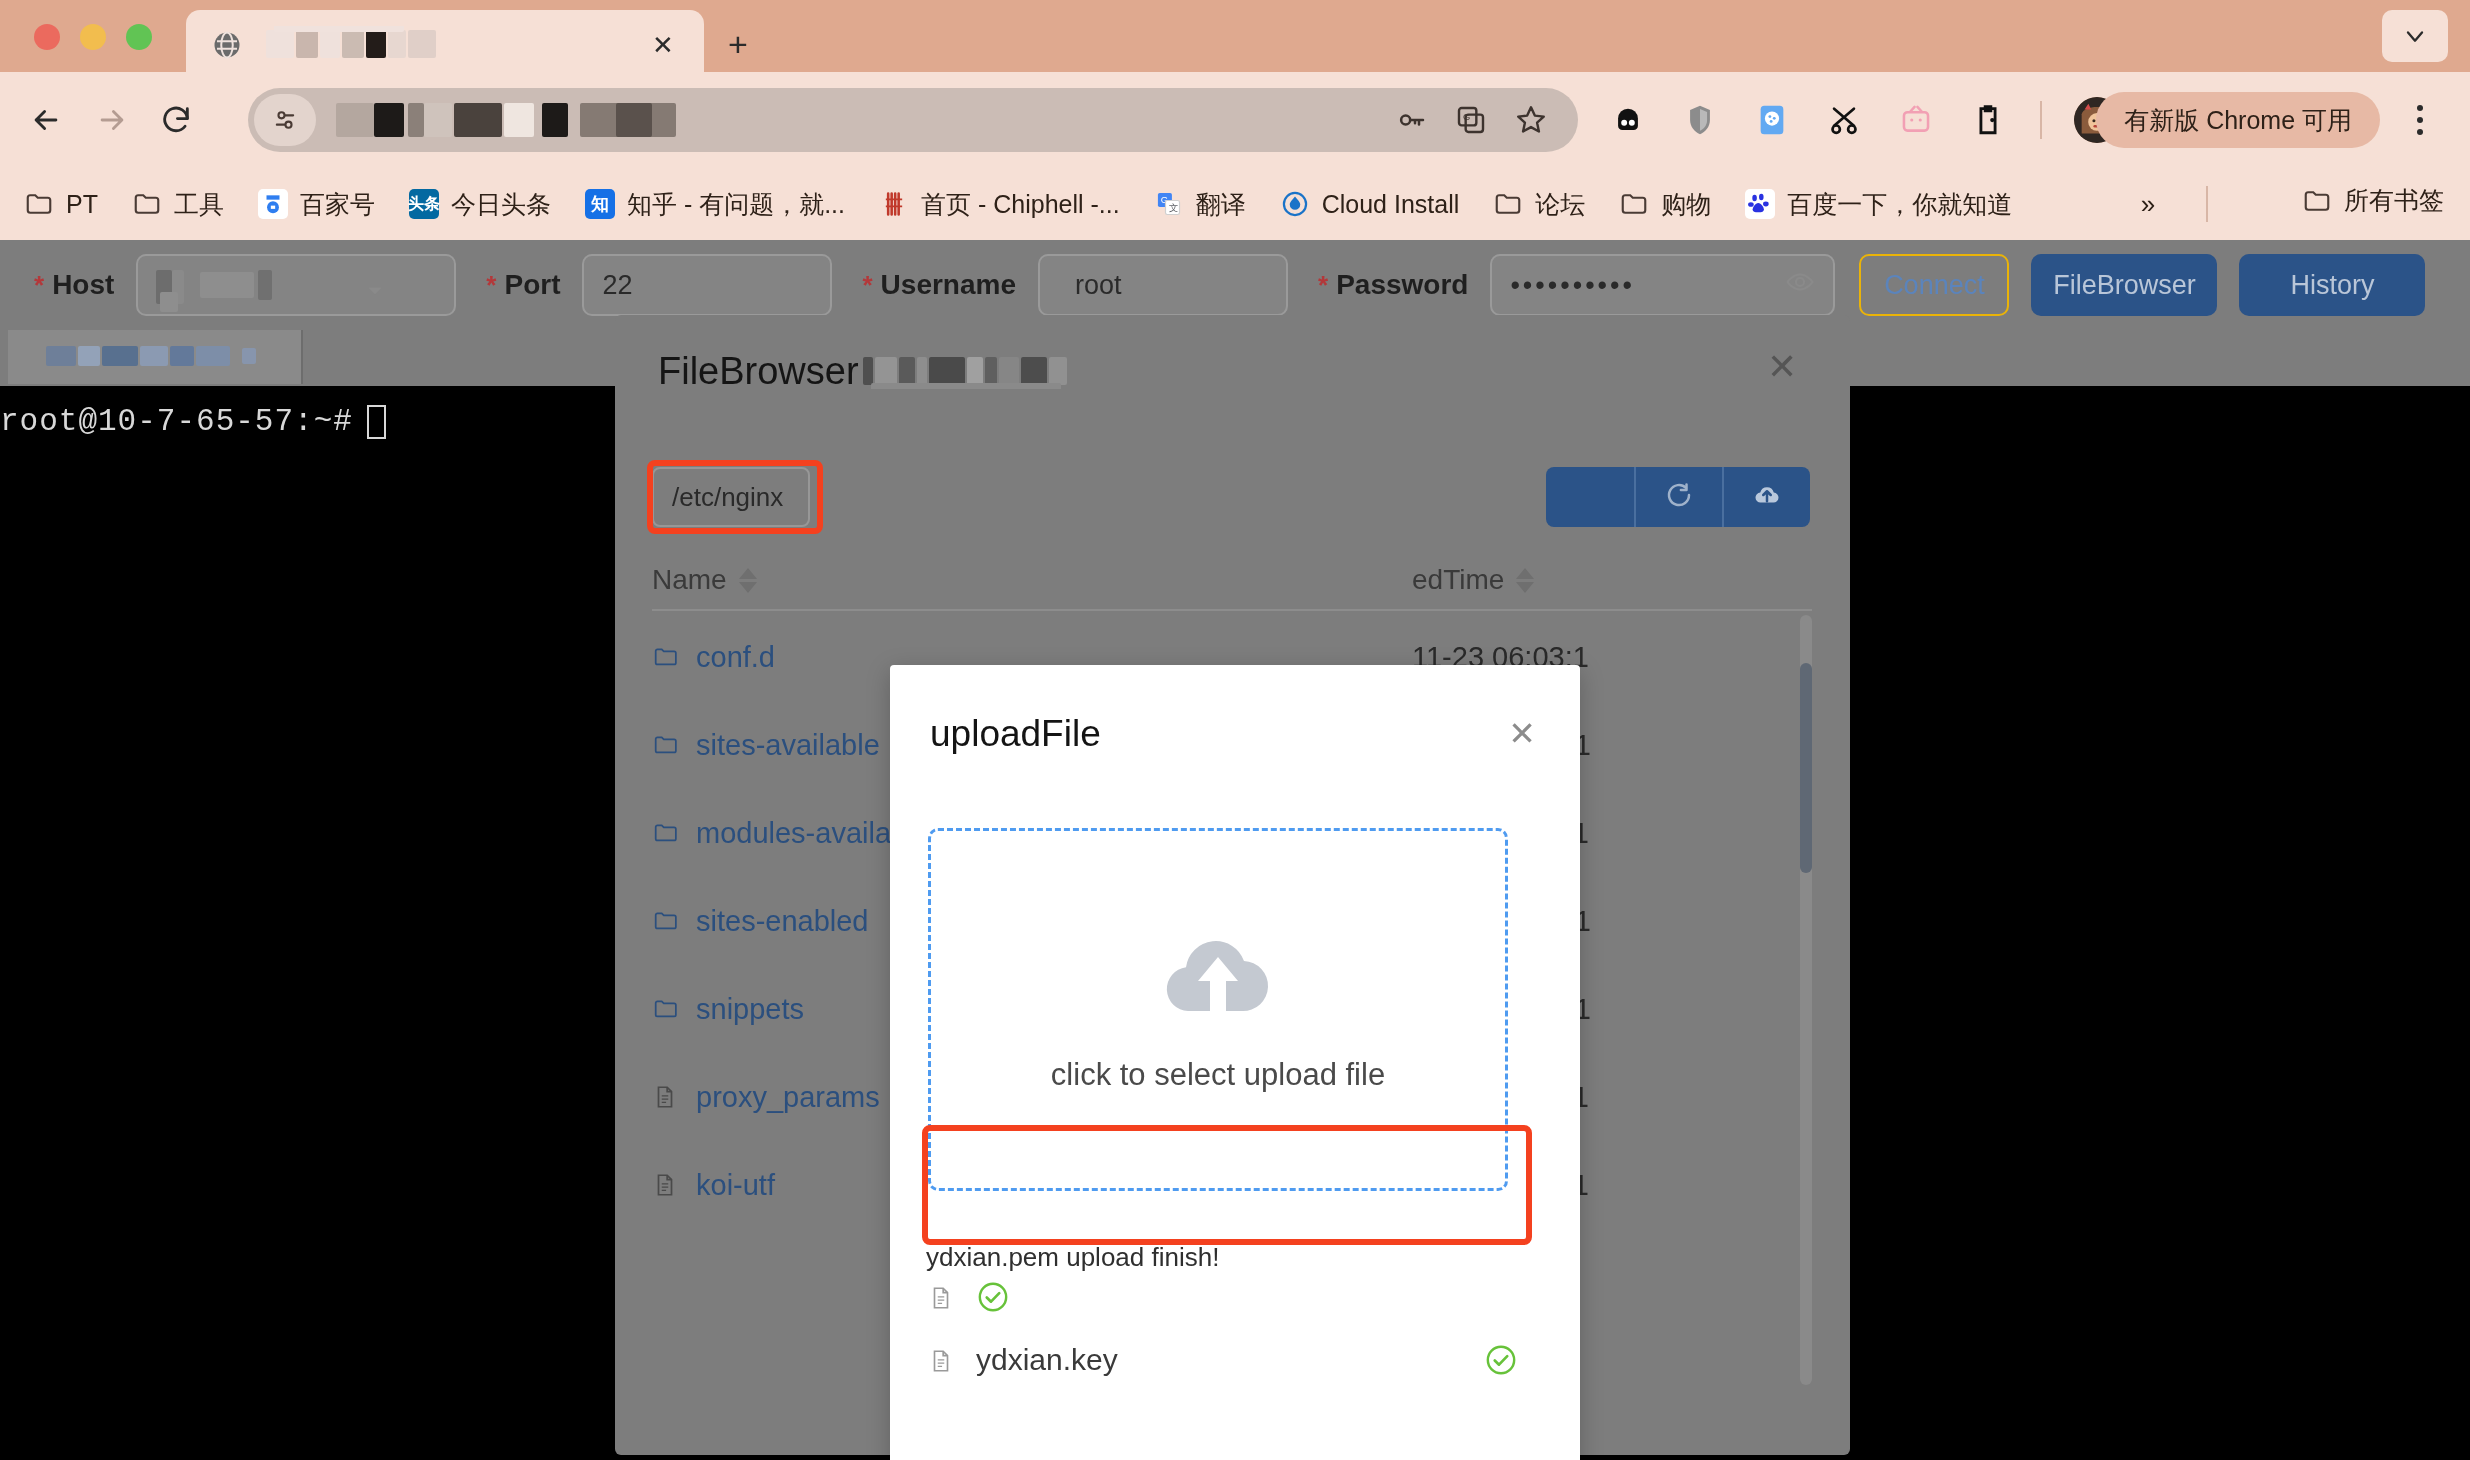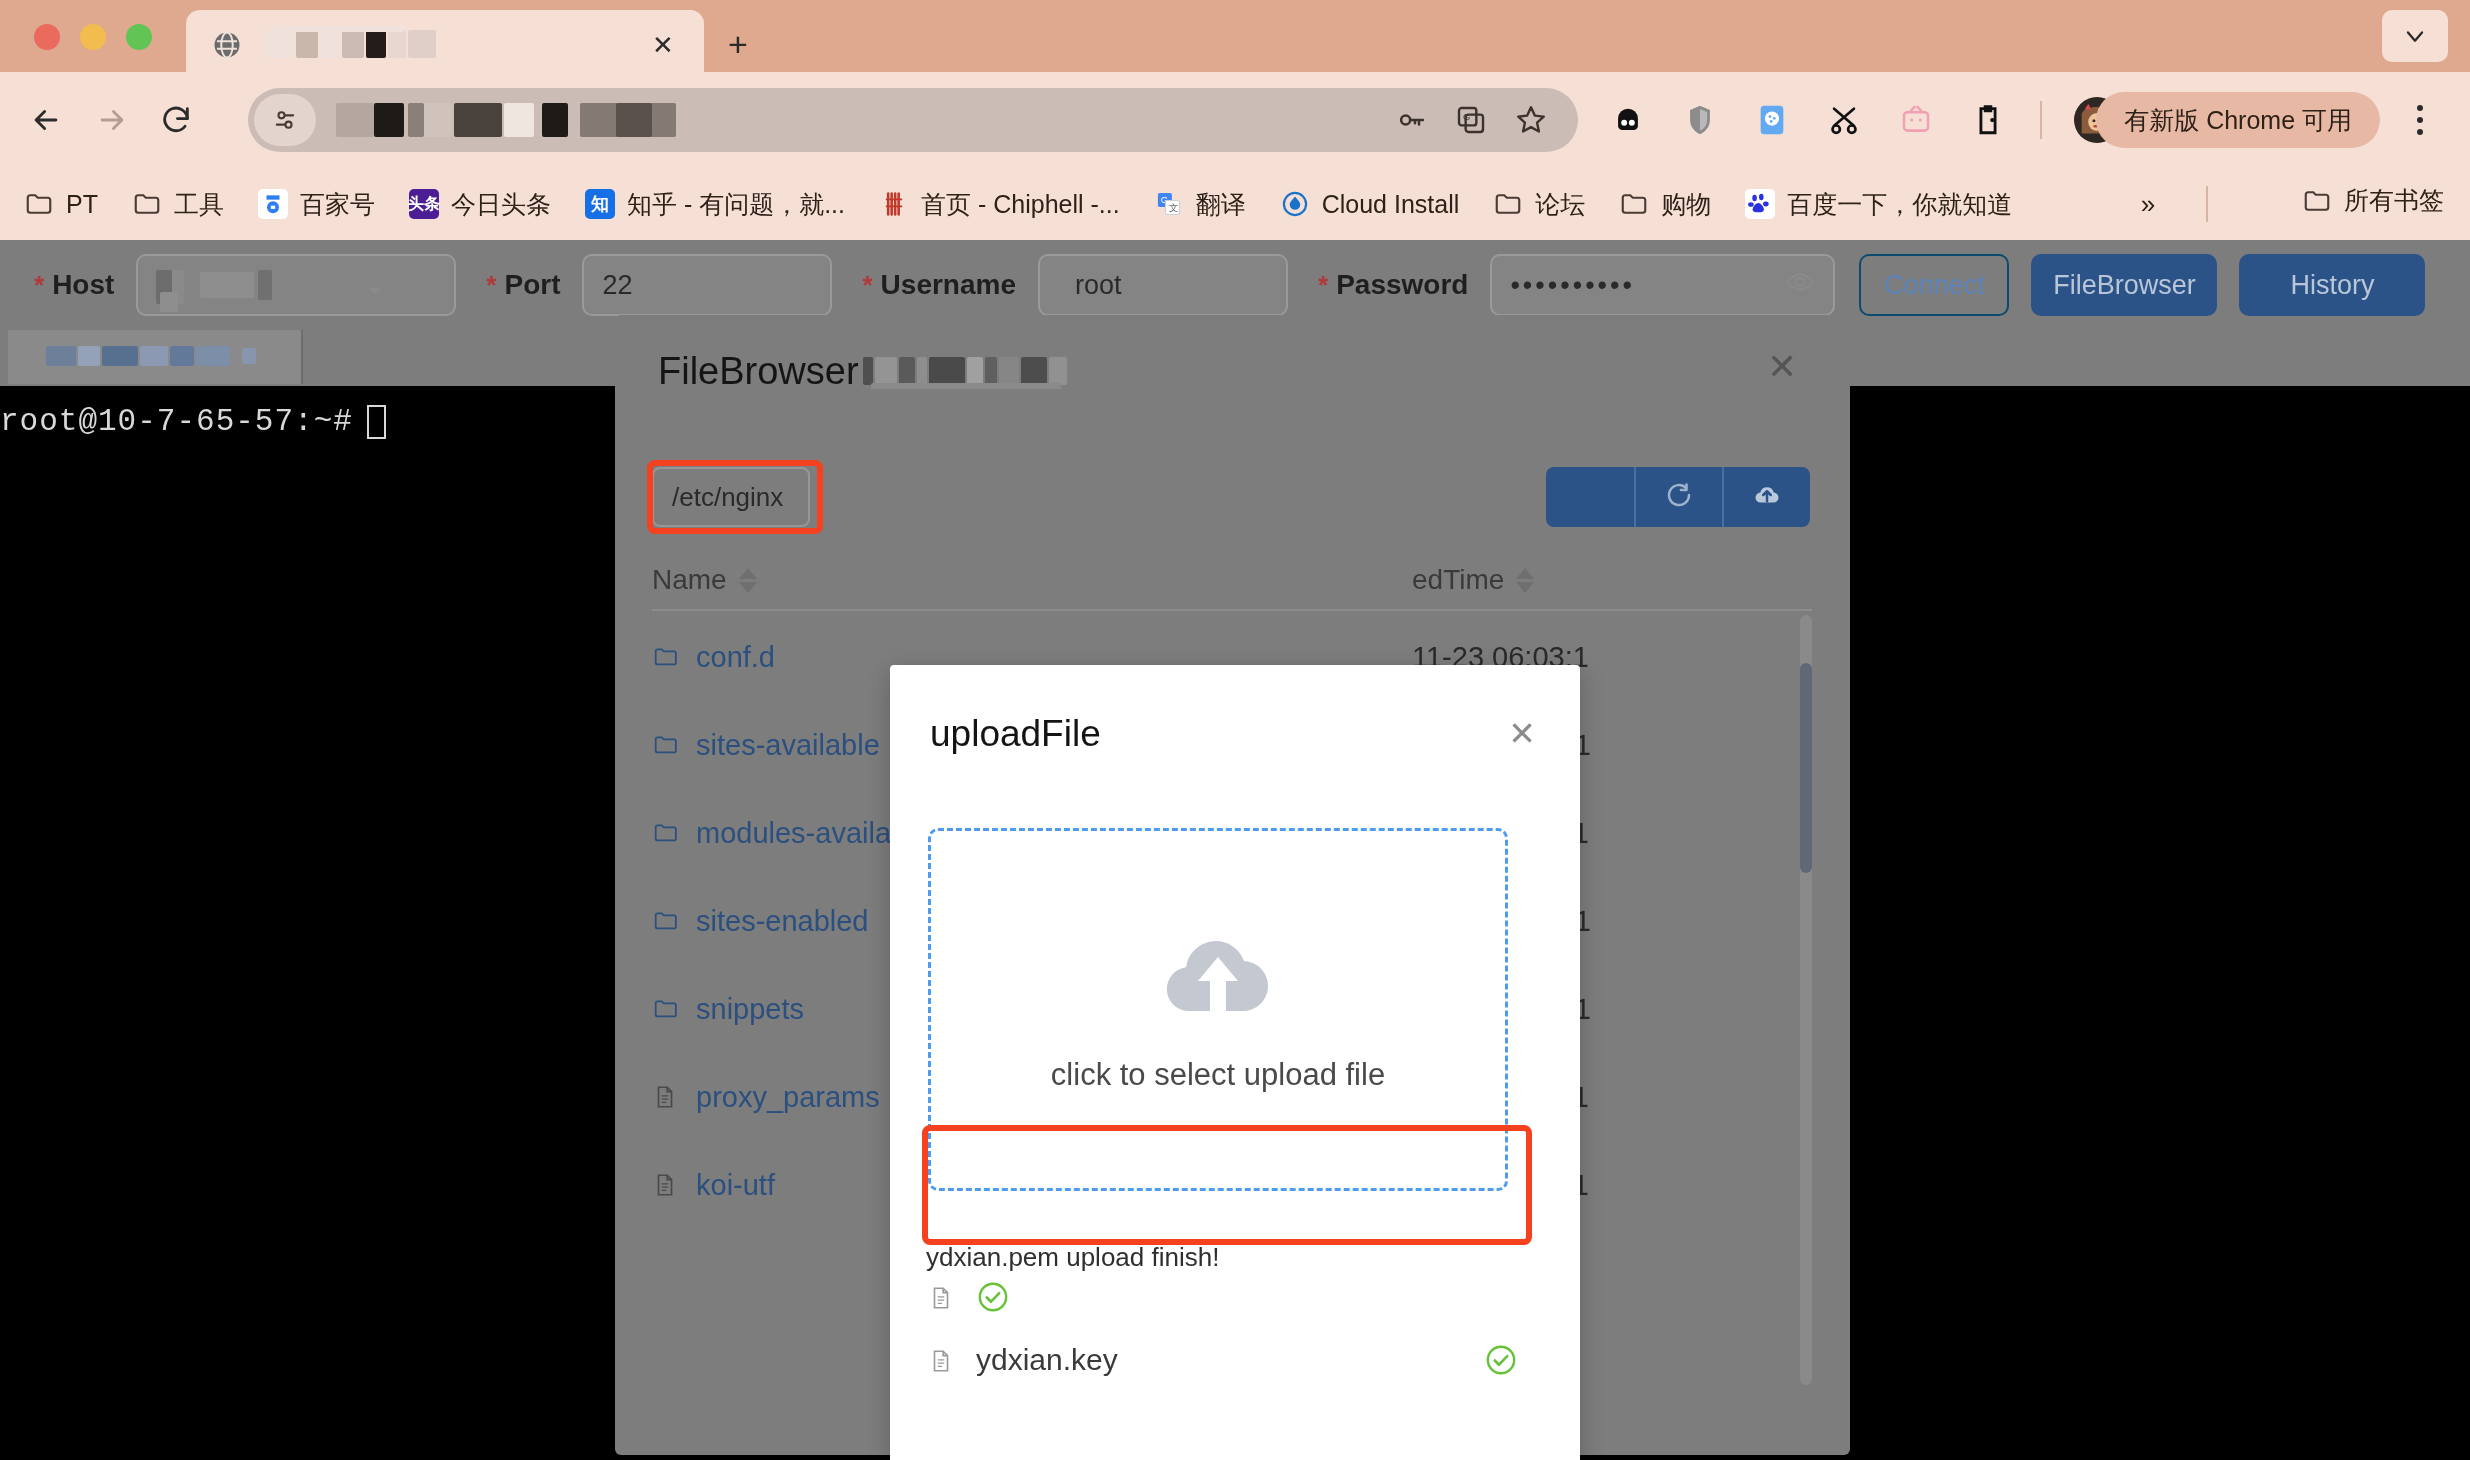--- a/index.html
+++ b/index.html
@@ -173,21 +173,21 @@
     display: flex; align-items: center; padding: 0 18px;
     font-size: 27px; color: #2a2a2a; margin-left: 22px;
   }
   #f-host { width: 320px; position: relative; }
   #f-port { width: 250px; }
   #f-user { width: 250px; padding-left: 35px; }
   #f-pass { width: 345px; justify-content: space-between; }
   .spacer-lbl { margin-left: 30px; }
   .btn-outline {
     margin-left: 24px; height: 62px; min-width: 150px;
-    border: 2px solid #0c4a6e; border-radius: 10px;
+    border: 2px solid #eab308; border-radius: 10px;
     display: flex; align-items: center; justify-content: center;
     color: #5b84bc; font-size: 27px;
   }
   .btn-primary {
     margin-left: 22px; height: 62px; min-width: 186px;
     background: #2b5388; border-radius: 10px;
     display: flex; align-items: center; justify-content: center;
     color: #b9c6d8; font-size: 27px;
   }
 
@@ -525,21 +525,21 @@
       <span class="bm-ico-sq" style="background:#fff;">
         <svg viewBox="0 0 24 24" width="26" height="26">
             <path d="M6 4h12v4H6z" fill="#2f7ef0"></path>
             <circle cx="12" cy="15" r="5.5" fill="#2f7ef0"></circle>
             <path d="M10 13.5h4v3h-4z" fill="#fff"></path>
           </svg>
       </span>
       <span>百家号</span>
     </div>
     <div class="bm">
-      <span class="bm-ico-sq" style="background:#4c1d95;">头条</span>
+      <span class="bm-ico-sq" style="background:#0369a1;">头条</span>
       <span>今日头条</span>
     </div>
     <div class="bm">
       <span class="bm-ico-sq" style="background:#1570e6;font-size:18px;">知</span>
       <span>知乎 - 有问题，就...</span>
     </div>
     <div class="bm">
       <span class="bm-ico">
         <svg viewBox="0 0 24 24" width="28" height="28">
             <path d="M7 3v18M10 3v18M13 3v18M16 3v18" stroke="#c0392b" stroke-width="2.2" stroke-linecap="round"></path>

